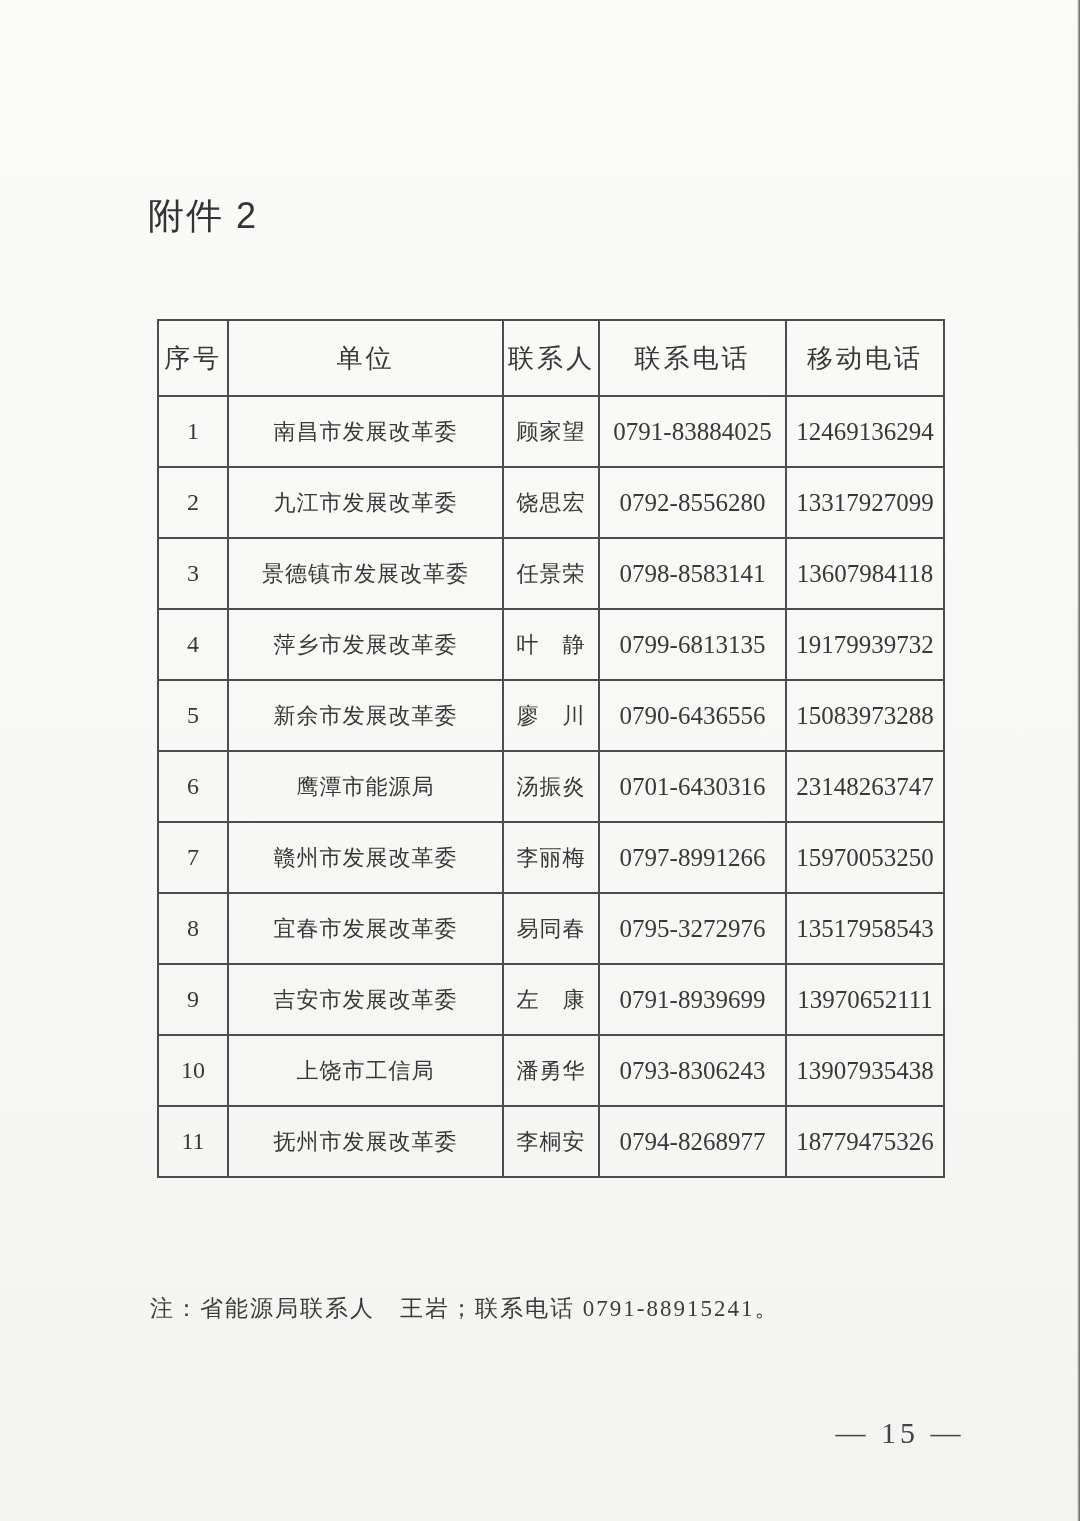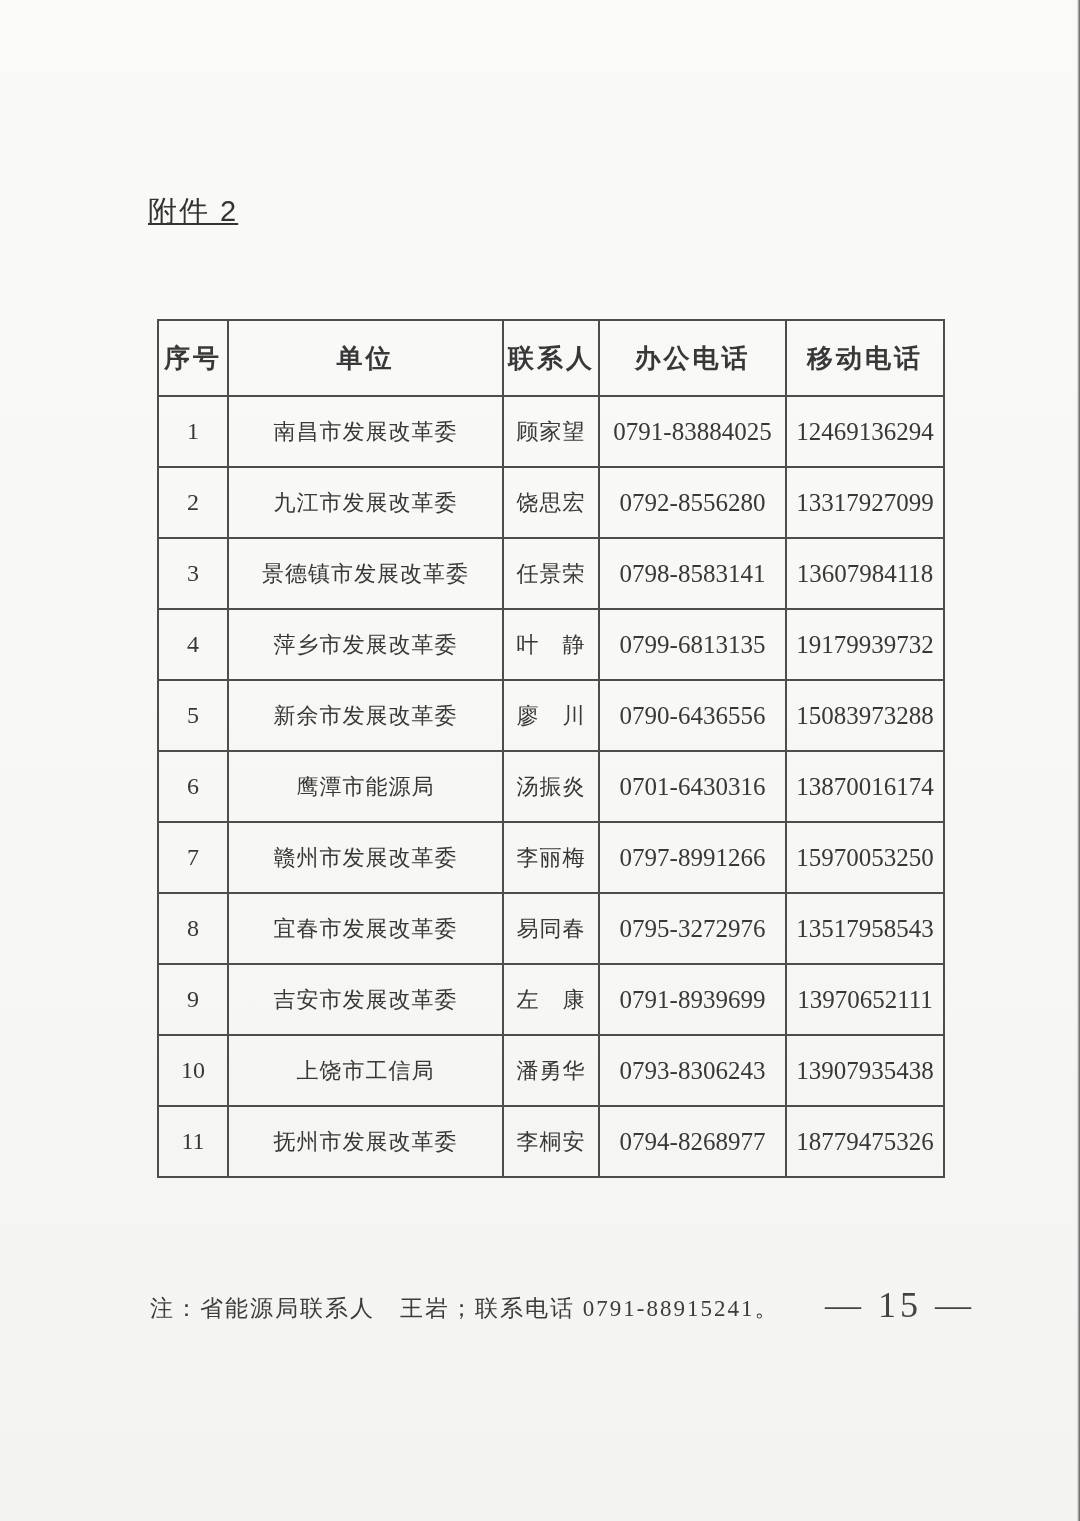--- a/index.html
+++ b/index.html
@@ -27,24 +27,23 @@
     right: 0;
     width: 3px;
     height: 100%;
     background: linear-gradient(90deg, rgba(70,70,70,0) 0%, rgba(60,60,60,.85) 100%);
   }
   .attachment-label {
     position: absolute;
     left: 148px;
     top: 192px;
     font-family: "Liberation Sans", "DejaVu Sans", sans-serif;
-    font-size: 29px;
+    font-size: 36px;
     letter-spacing: 2px;
     color: #333;
-    text-decoration: underline;
   }
   .doc-title {
     position: absolute;
     left: 0;
     top: 252px;
     width: 1080px;
     text-align: center;
     font-size: 35px;
     font-weight: 700;
     letter-spacing: 1px;
@@ -64,21 +63,21 @@
     text-align: center;
     vertical-align: middle;
     padding: 0 4px;
     color: #383838;
     overflow: hidden;
     white-space: nowrap;
   }
   .contact-table th {
     height: 74px;
     font-size: 26px;
-    font-weight: 700;
+    font-weight: 400;
     letter-spacing: 3px;
   }
   .contact-table td {
     height: 69px;
     font-size: 25px;
   }
   .contact-table td.cell-unit,
   .contact-table td.cell-contact {
     font-size: 22px;
     letter-spacing: 1px;
@@ -90,24 +89,24 @@
     position: absolute;
     left: 150px;
     top: 1293px;
     font-size: 23px;
     letter-spacing: 2px;
     color: #3c3c3c;
   }
   .page-number {
     position: absolute;
     left: 810px;
-    top: 1284px;
+    top: 1416px;
     width: 180px;
     text-align: center;
-    font-size: 36px;
+    font-size: 30px;
     letter-spacing: 4px;
     color: #444;
   }
 </style>
 </head>
 <body>
 
 <div class="page">
 
   <div class="scan-edge"></div>
@@ -121,21 +120,21 @@
       <col style="width:275px">
       <col style="width:96px">
       <col style="width:187px">
       <col style="width:158px">
     </colgroup>
     <thead>
       <tr>
         <th>序号</th>
         <th>单位</th>
         <th>联系人</th>
-        <th>办公电话</th>
+        <th>联系电话</th>
         <th>移动电话</th>
       </tr>
     </thead>
     <tbody>
         <tr>
           <td class="cell-no">1</td>
           <td class="cell-unit">南昌市发展改革委</td>
           <td class="cell-contact">顾家望</td>
           <td class="cell-office-phone">0791-83884025</td>
           <td class="cell-mobile-phone">12469136294</td>
@@ -166,21 +165,21 @@
           <td class="cell-unit">新余市发展改革委</td>
           <td class="cell-contact">廖　川</td>
           <td class="cell-office-phone">0790-6436556</td>
           <td class="cell-mobile-phone">15083973288</td>
         </tr>
         <tr>
           <td class="cell-no">6</td>
           <td class="cell-unit">鹰潭市能源局</td>
           <td class="cell-contact">汤振炎</td>
           <td class="cell-office-phone">0701-6430316</td>
-          <td class="cell-mobile-phone">13870016174</td>
+          <td class="cell-mobile-phone">23148263747</td>
         </tr>
         <tr>
           <td class="cell-no">7</td>
           <td class="cell-unit">赣州市发展改革委</td>
           <td class="cell-contact">李丽梅</td>
           <td class="cell-office-phone">0797-8991266</td>
           <td class="cell-mobile-phone">15970053250</td>
         </tr>
         <tr>
           <td class="cell-no">8</td>

